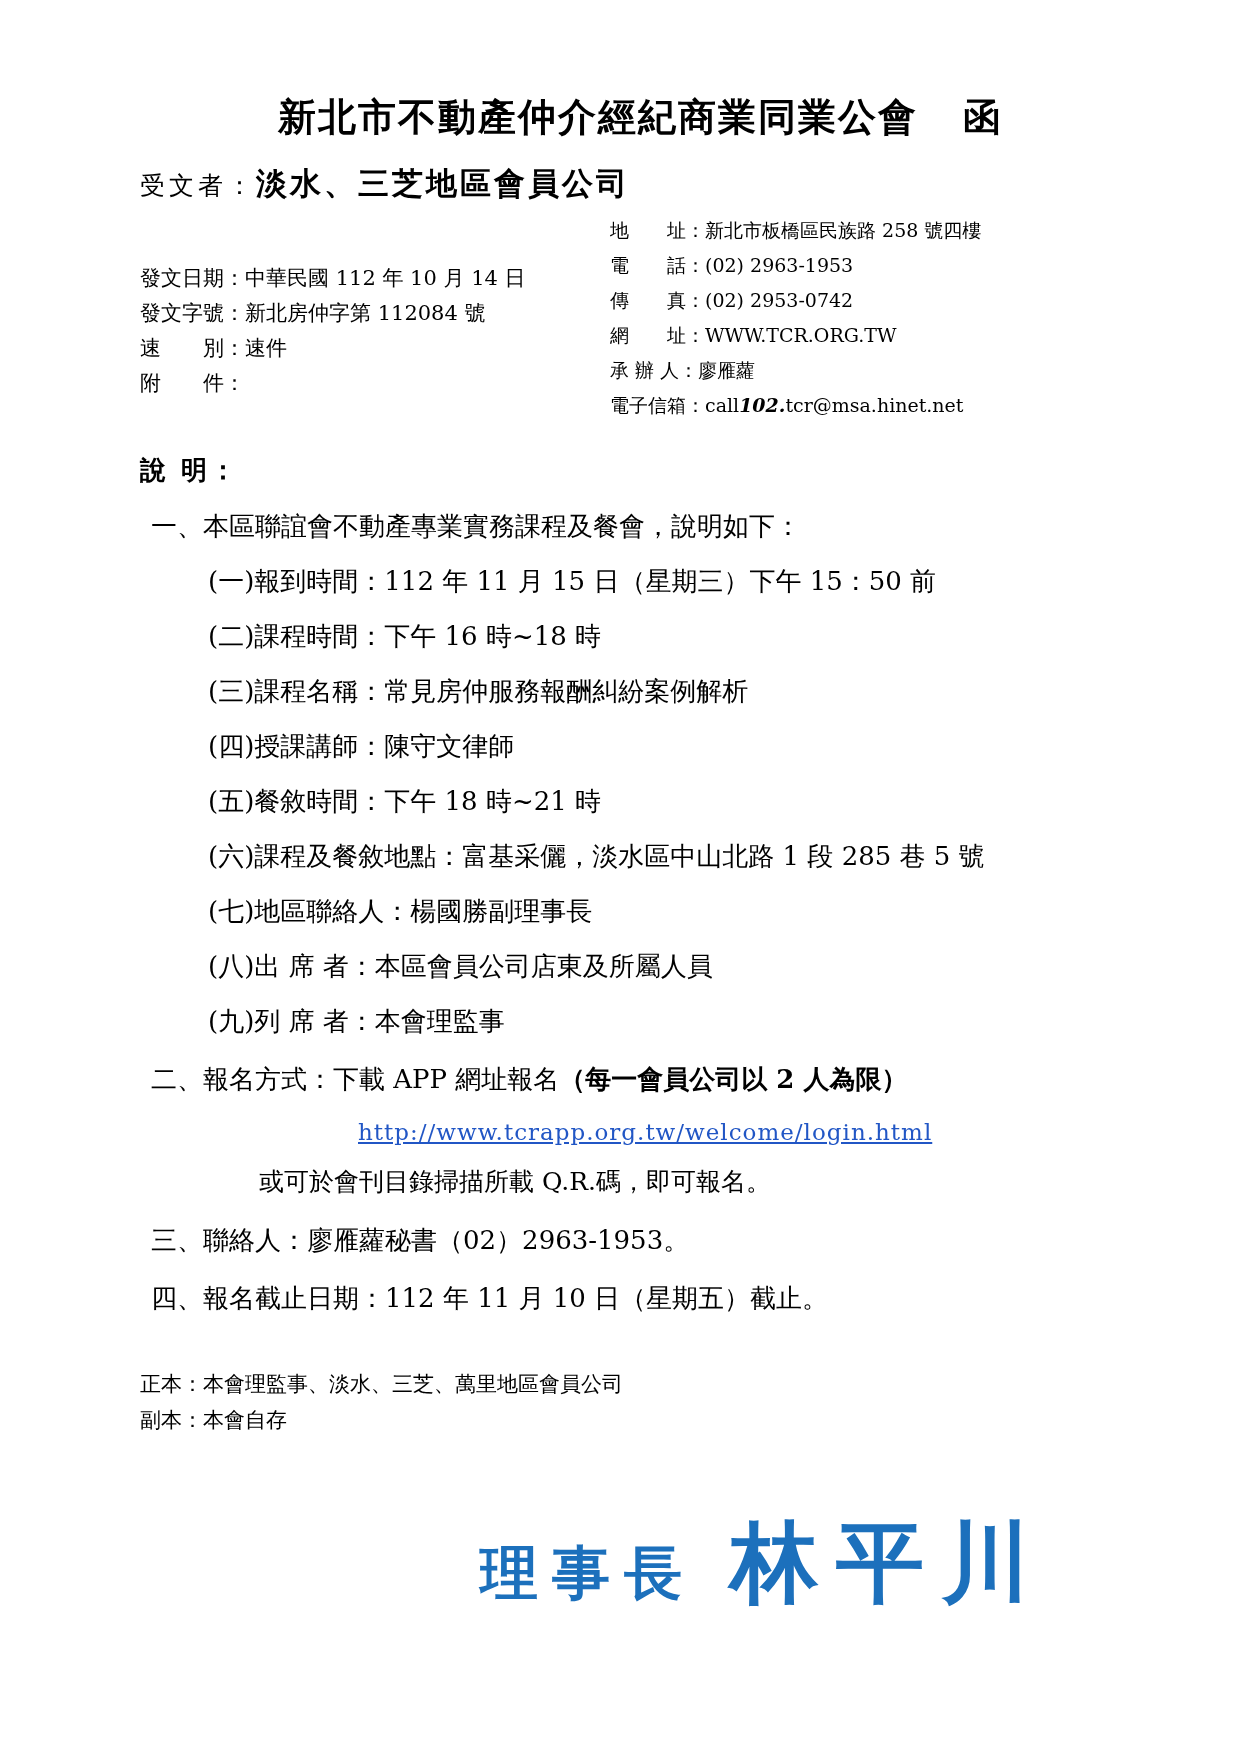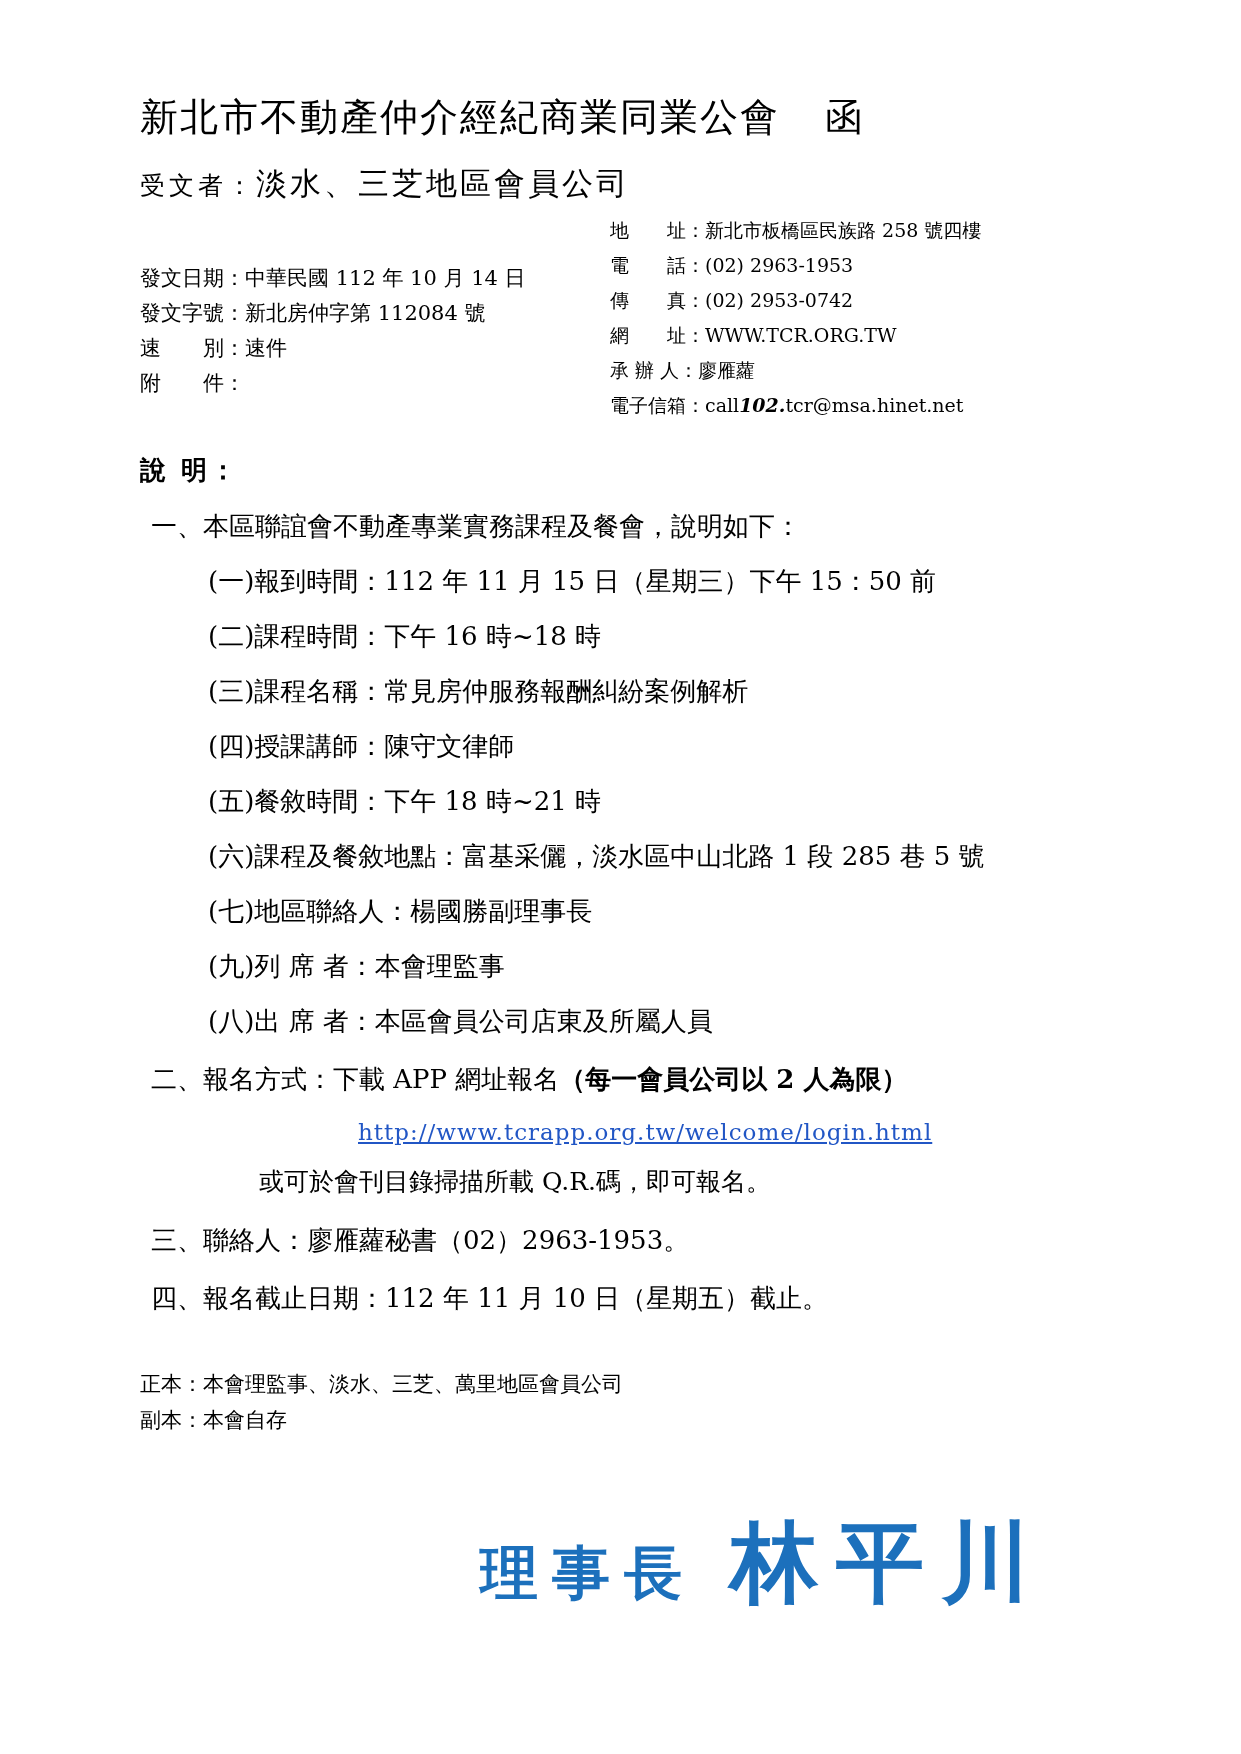--- a/index.html
+++ b/index.html
@@ -12,31 +12,32 @@
     width:1241px;height:1754px;
     font-family:"DejaVu Serif","Liberation Serif",serif;
     color:#000;
     position:relative;
     overflow:hidden;
   }
   .page{padding:92px 100px 0 140px;}
 
   
   .doc-title{
+    text-align:center;
     font-size:38px;
-    font-weight:normal;
+    font-weight:bold;
     letter-spacing:2px;
     white-space:nowrap;
   }
   .doc-title .doc-type{margin-left:45px;}
 
   
   .recipient{margin-top:20px;white-space:nowrap;}
   .recipient-label{font-size:25px;letter-spacing:4px;}
-  .recipient-value{font-size:31px;font-weight:normal;letter-spacing:3px;margin-top:44px;}
+  .recipient-value{font-size:31px;font-weight:bold;letter-spacing:3px;margin-top:44px;}
 
   
   .meta-row{display:flex;margin-top:8px;}
   .meta-left{width:470px;padding-top:48px;font-size:21px;line-height:35px;}
   .meta-right{flex:1;font-size:19px;line-height:35px;}
   .meta-line{white-space:nowrap;}
   .email-num{font-style:italic;font-weight:bold;}
 
   
   .subject{display:flex;margin-top:44px;font-size:26px;line-height:47px;}
@@ -147,24 +148,24 @@
     <div class="subitem">
       <span>(五)</span><span>餐敘時間：下午 18 時~21 時</span>
     </div>
     <div class="subitem">
       <span>(六)</span><span>課程及餐敘地點：富基采儷，淡水區中山北路 1 段 285 巷 5 號</span>
     </div>
     <div class="subitem">
       <span>(七)</span><span>地區聯絡人：楊國勝副理事長</span>
     </div>
     <div class="subitem">
-      <span>(九)</span><span>列 席 者：本會理監事</span>
+      <span>(八)</span><span>出 席 者：本區會員公司店東及所屬人員</span>
     </div>
     <div class="subitem">
-      <span>(八)</span><span>出 席 者：本區會員公司店東及所屬人員</span>
+      <span>(九)</span><span>列 席 者：本會理監事</span>
     </div>
 
     <div class="item">
       <span>二、</span><span>報名方式：下載 APP 網址報名</span><span class="bold-note">（每一會員公司以 2 人為限）</span>
     </div>
 
     <div class="link-line">
       <a href="#">http://www.tcrapp.org.tw/welcome/login.html</a>
     </div>
 

